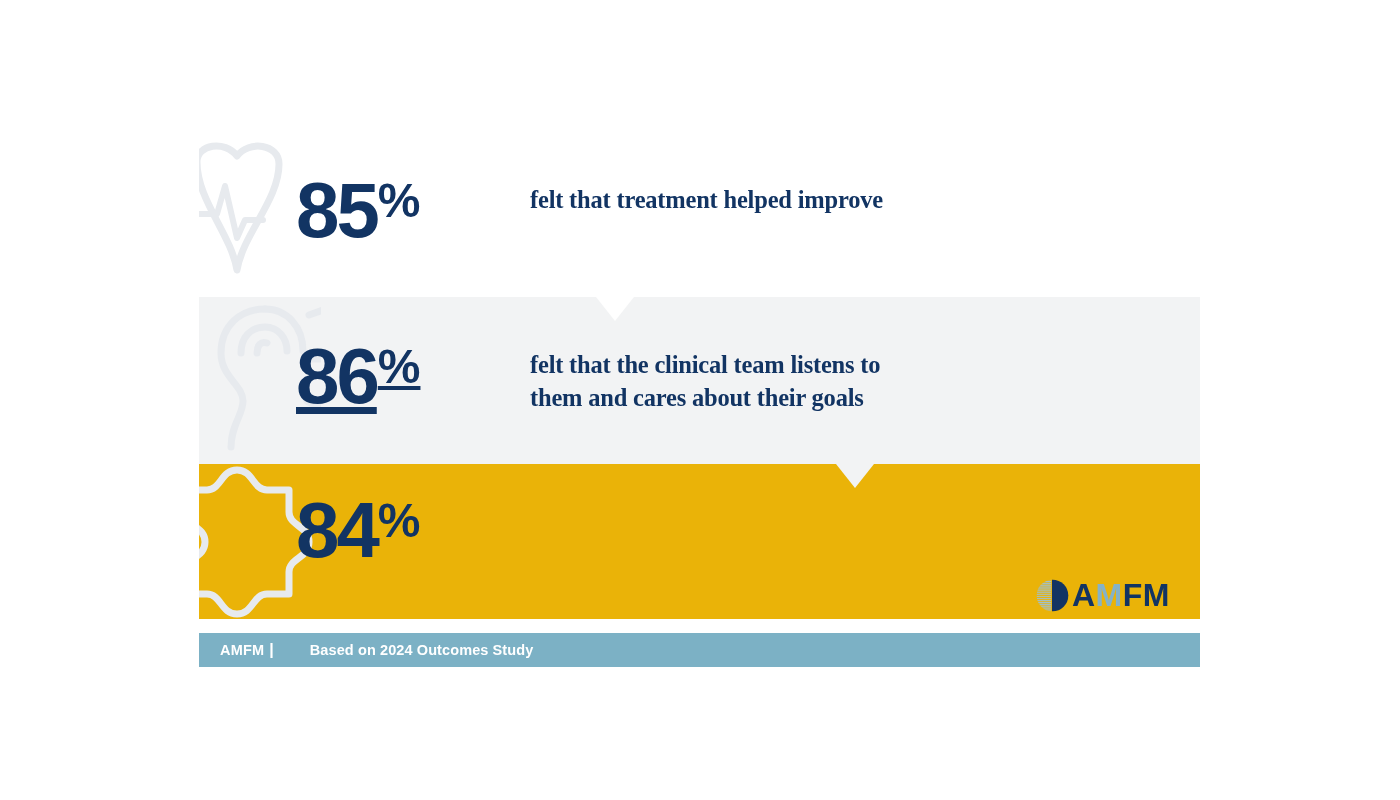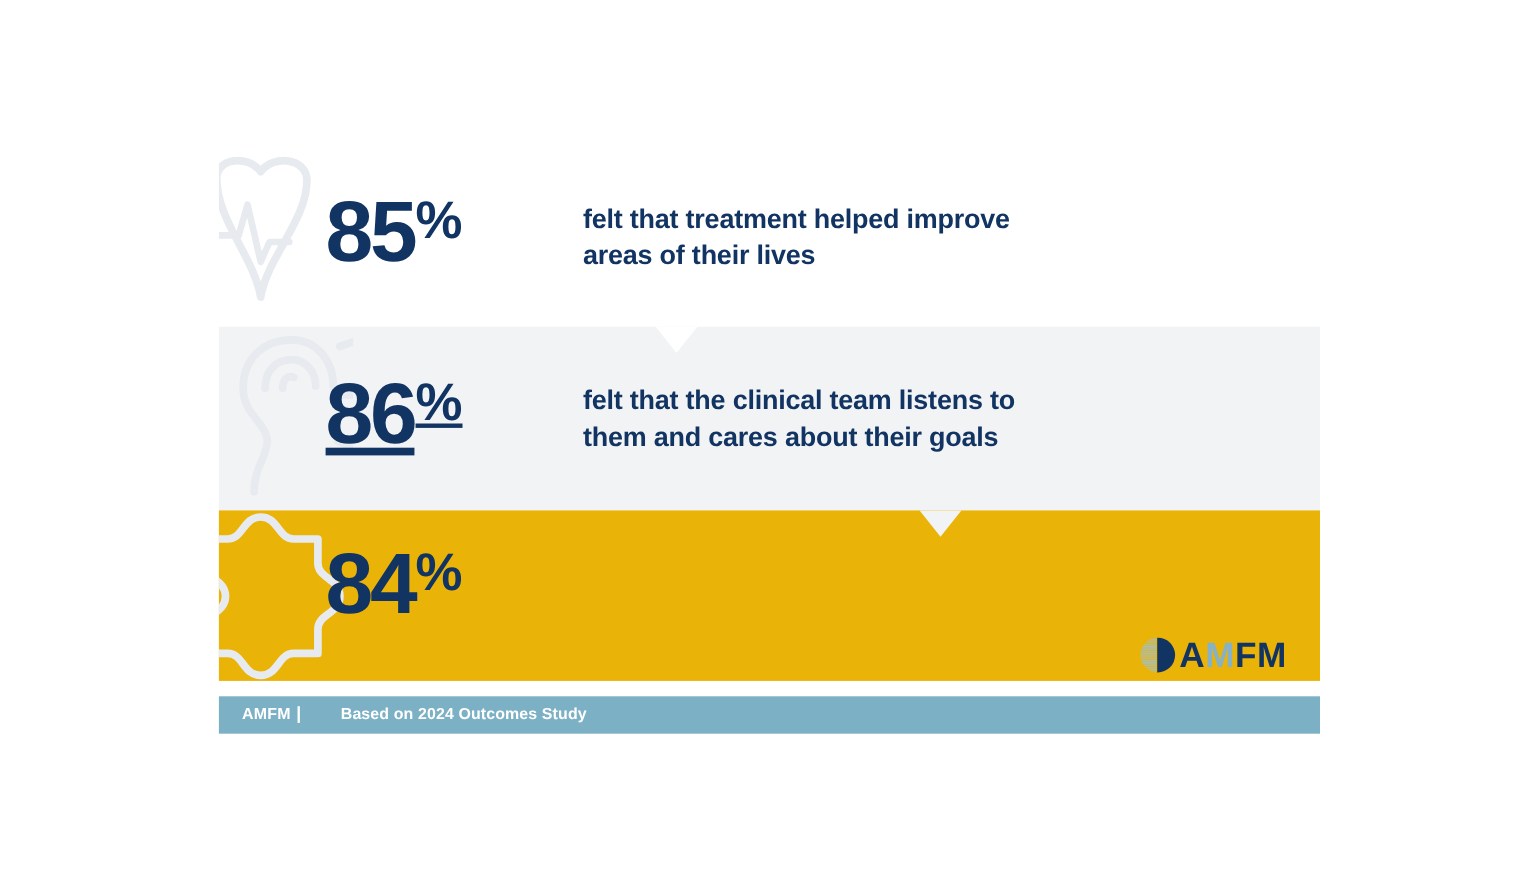--- a/index.html
+++ b/index.html
@@ -77,20 +77,21 @@
 
   .desc {
     position: absolute;
     left: 331px;
     width: 560px;
     color: #123463;
     font-size: 24.5px;
     font-weight: 700;
     line-height: 1.34;
     letter-spacing: -0.2px;
+    font-family: Liberation Serif, serif;
   }
   .desc span { display: block; }
 
   
   .row-1 .pct  { top: 34px; }
   .row-1 .desc { top: 42px; }
   .row-2 .pct  { top: 45px; text-decoration: underline; }
   .row-2 .desc { top: 52px; }
   .row-3 .pct  { top: 32px; }
   .row-3 .desc { top: 40px; }
@@ -183,21 +184,20 @@
         </g>
       </svg>
     </div>
     <div class="stat-inner">
       <div class="pct">
         <span class="num">85</span>
         <span class="sign">%</span>
       </div>
       <div class="desc">
         <span>felt that treatment helped improve</span>
-        <span>areas of their lives</span>
       </div>
     </div>
   </div>
 
   <div class="stat-row row-2">
     <div class="watermark">
       <svg width="130" height="167" viewBox="0 0 130 167" aria-hidden="true">
         <g fill="none" stroke="#e7eaee" stroke-width="7" stroke-linecap="round" stroke-linejoin="round">
           <path d="M40 150 C40 128 52 118 52 104 C52 88 30 80 30 56 C30 28 50 12 74 12"></path>
           <path d="M74 12 C96 12 112 30 112 54"></path>

